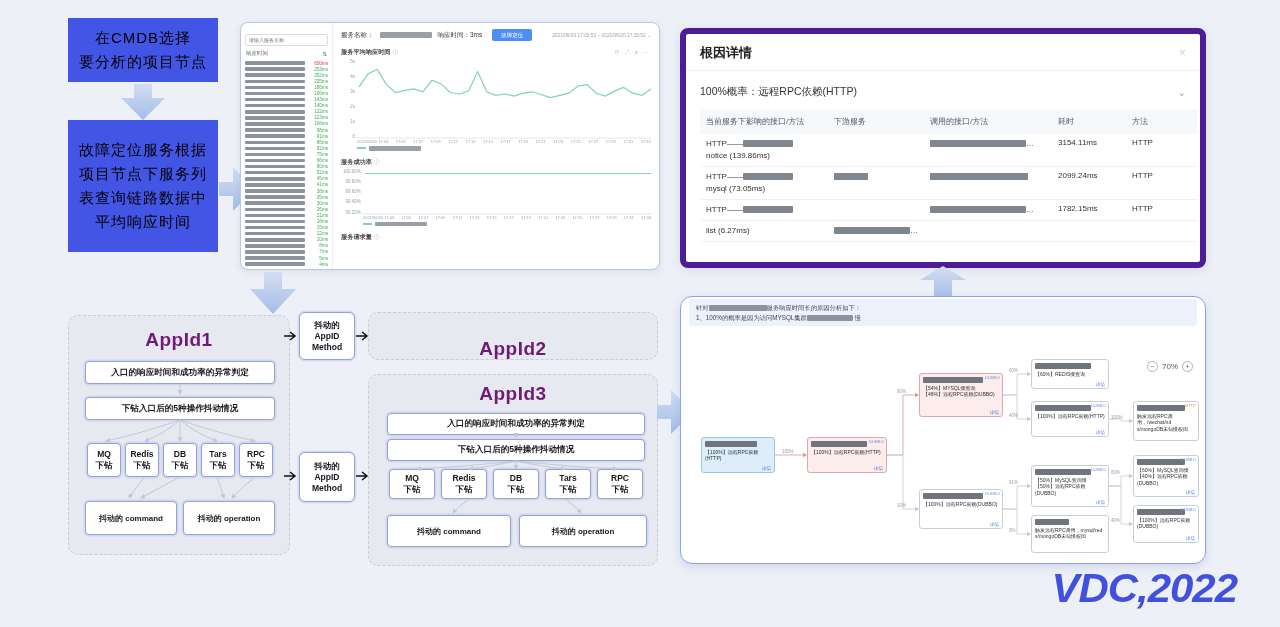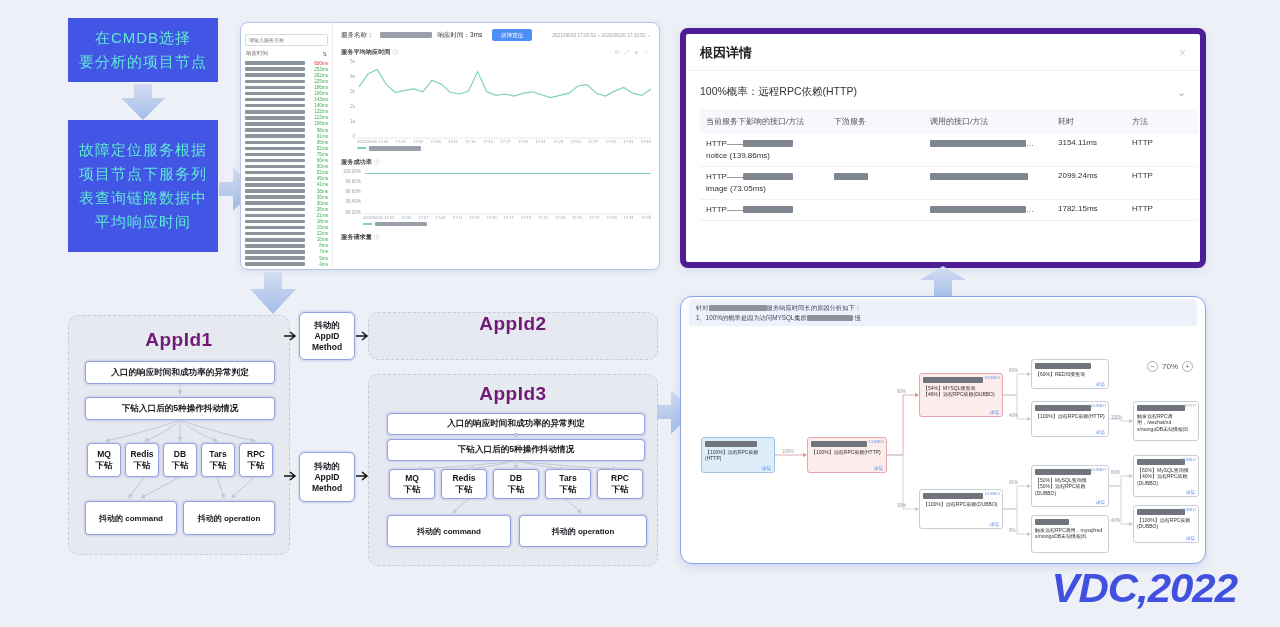--- a/index.html
+++ b/index.html
@@ -1,21 +1,21 @@
 <!DOCTYPE html>
 <html><head>
 <meta charset="utf-8">
 <style>
   * { box-sizing: border-box; margin: 0; padding: 0; }
   html,body { width:1280px; height:627px; overflow:hidden; }
   body { font-family:"Liberation Sans",sans-serif; background:#edf0f6; position:relative; }
   .abs { position:absolute; }
 
   
-  .bluebox { background:#4355e4; color:#5eead4; display:flex; flex-direction:column;
+  .bluebox { background:#4355e4; color:#000000; display:flex; flex-direction:column;
              align-items:center; justify-content:center; text-align:center;
              font-size:15px; line-height:24px; letter-spacing:1px; }
 
   
   .chev { position:absolute; }
 
   
   .panel-dash { background:#fff; border:1px solid #b7c6e8; border-radius:8px; overflow:hidden;
                 box-shadow:0 2px 6px rgba(120,140,190,.18); }
   .dash-side { position:absolute; left:0; top:0; bottom:0; width:92px; border-right:1px solid #eceef2; padding:5px 4px; }
@@ -431,21 +431,21 @@
 <div class="abs methodbox" style="left:299px;top:452px;width:56px;height:50px">
   <div>抖动的</div>
   <div>AppID</div>
   <div>Method</div>
 </div>
 <svg class="abs" style="left:356px;top:470px" width="14" height="12">
     <path d="M0,6 H10 M6,2 L11,6 L6,10" stroke="#111" stroke-width="1.5" fill="none"></path>
   </svg>
 
 <div class="abs gpanel" style="left:368px;top:312px;width:290px;height:48px">
-  <div class="gtitle" style="margin-top:0">AppId2</div>
+  <div class="gtitle" style="margin-top:25px">AppId2</div>
 </div>
 <div class="abs gpanel" style="left:368px;top:374px;width:290px;height:192px">
   <div class="gtitle" style="margin-top:8px">AppId3</div>
   <div class="wbox" style="left:18px;top:38px;width:258px;height:22px;font-size:8.6px">入口的响应时间和成功率的异常判定</div>
   <div class="wbox" style="left:18px;top:64px;width:258px;height:22px;font-size:8.6px">下钻入口后的5种操作抖动情况</div>
   <div id="appid3-drill-row">
       <div class="wbox small" style="left: 20px; top: 94px; width: 46px; height: 30px; font-size: 8.5px;">
         <div>MQ</div>
         <div>下钻</div>
       </div>
@@ -518,41 +518,52 @@
           <td></td>
           <td>
             <div class="ln"><span class="rb" style="width: 96px;"></span><span>…</span></div>
           </td>
           <td>3154.11ms</td>
           <td>HTTP</td>
         </tr>
         <tr>
           <td>
             <div class="ln"><span>HTTP——</span><span class="rb" style="width: 50px;"></span></div>
-            <div class="ln"><span>image (73.05ms)</span></div>
+            <div class="ln"><span>mysql (73.05ms)</span></div>
           </td>
           <td>
             <div class="ln"><span class="rb" style="width: 34px;"></span></div>
           </td>
           <td>
             <div class="ln"><span class="rb" style="width: 98px;"></span></div>
           </td>
           <td>2099.24ms</td>
           <td>HTTP</td>
         </tr>
         <tr>
           <td>
             <div class="ln"><span>HTTP——</span><span class="rb" style="width: 50px;"></span></div>
           </td>
           <td></td>
           <td>
             <div class="ln"><span class="rb" style="width: 96px;"></span><span>…</span></div>
           </td>
           <td>1782.15ms</td>
           <td>HTTP</td>
+        </tr>
+        <tr>
+          <td>
+            <div class="ln"><span>list (6.27ms)</span></div>
+          </td>
+          <td>
+            <div class="ln"><span class="rb" style="width: 76px;"></span><span>…</span></div>
+          </td>
+          <td></td>
+          <td></td>
+          <td></td>
         </tr>
       </tbody>
   </table>
 </div>
 <svg class="chev" style="left:920px;top:266px" width="46" height="34">
   <polygon points="23,0 46,14 32,14 32,34 14,34 14,14 0,14" fill="url(#chevgrad)"></polygon>
 </svg>
 
 <div class="abs panel-trace" style="left:680px;top:296px;width:526px;height:268px">
   <div class="tr-alert">

